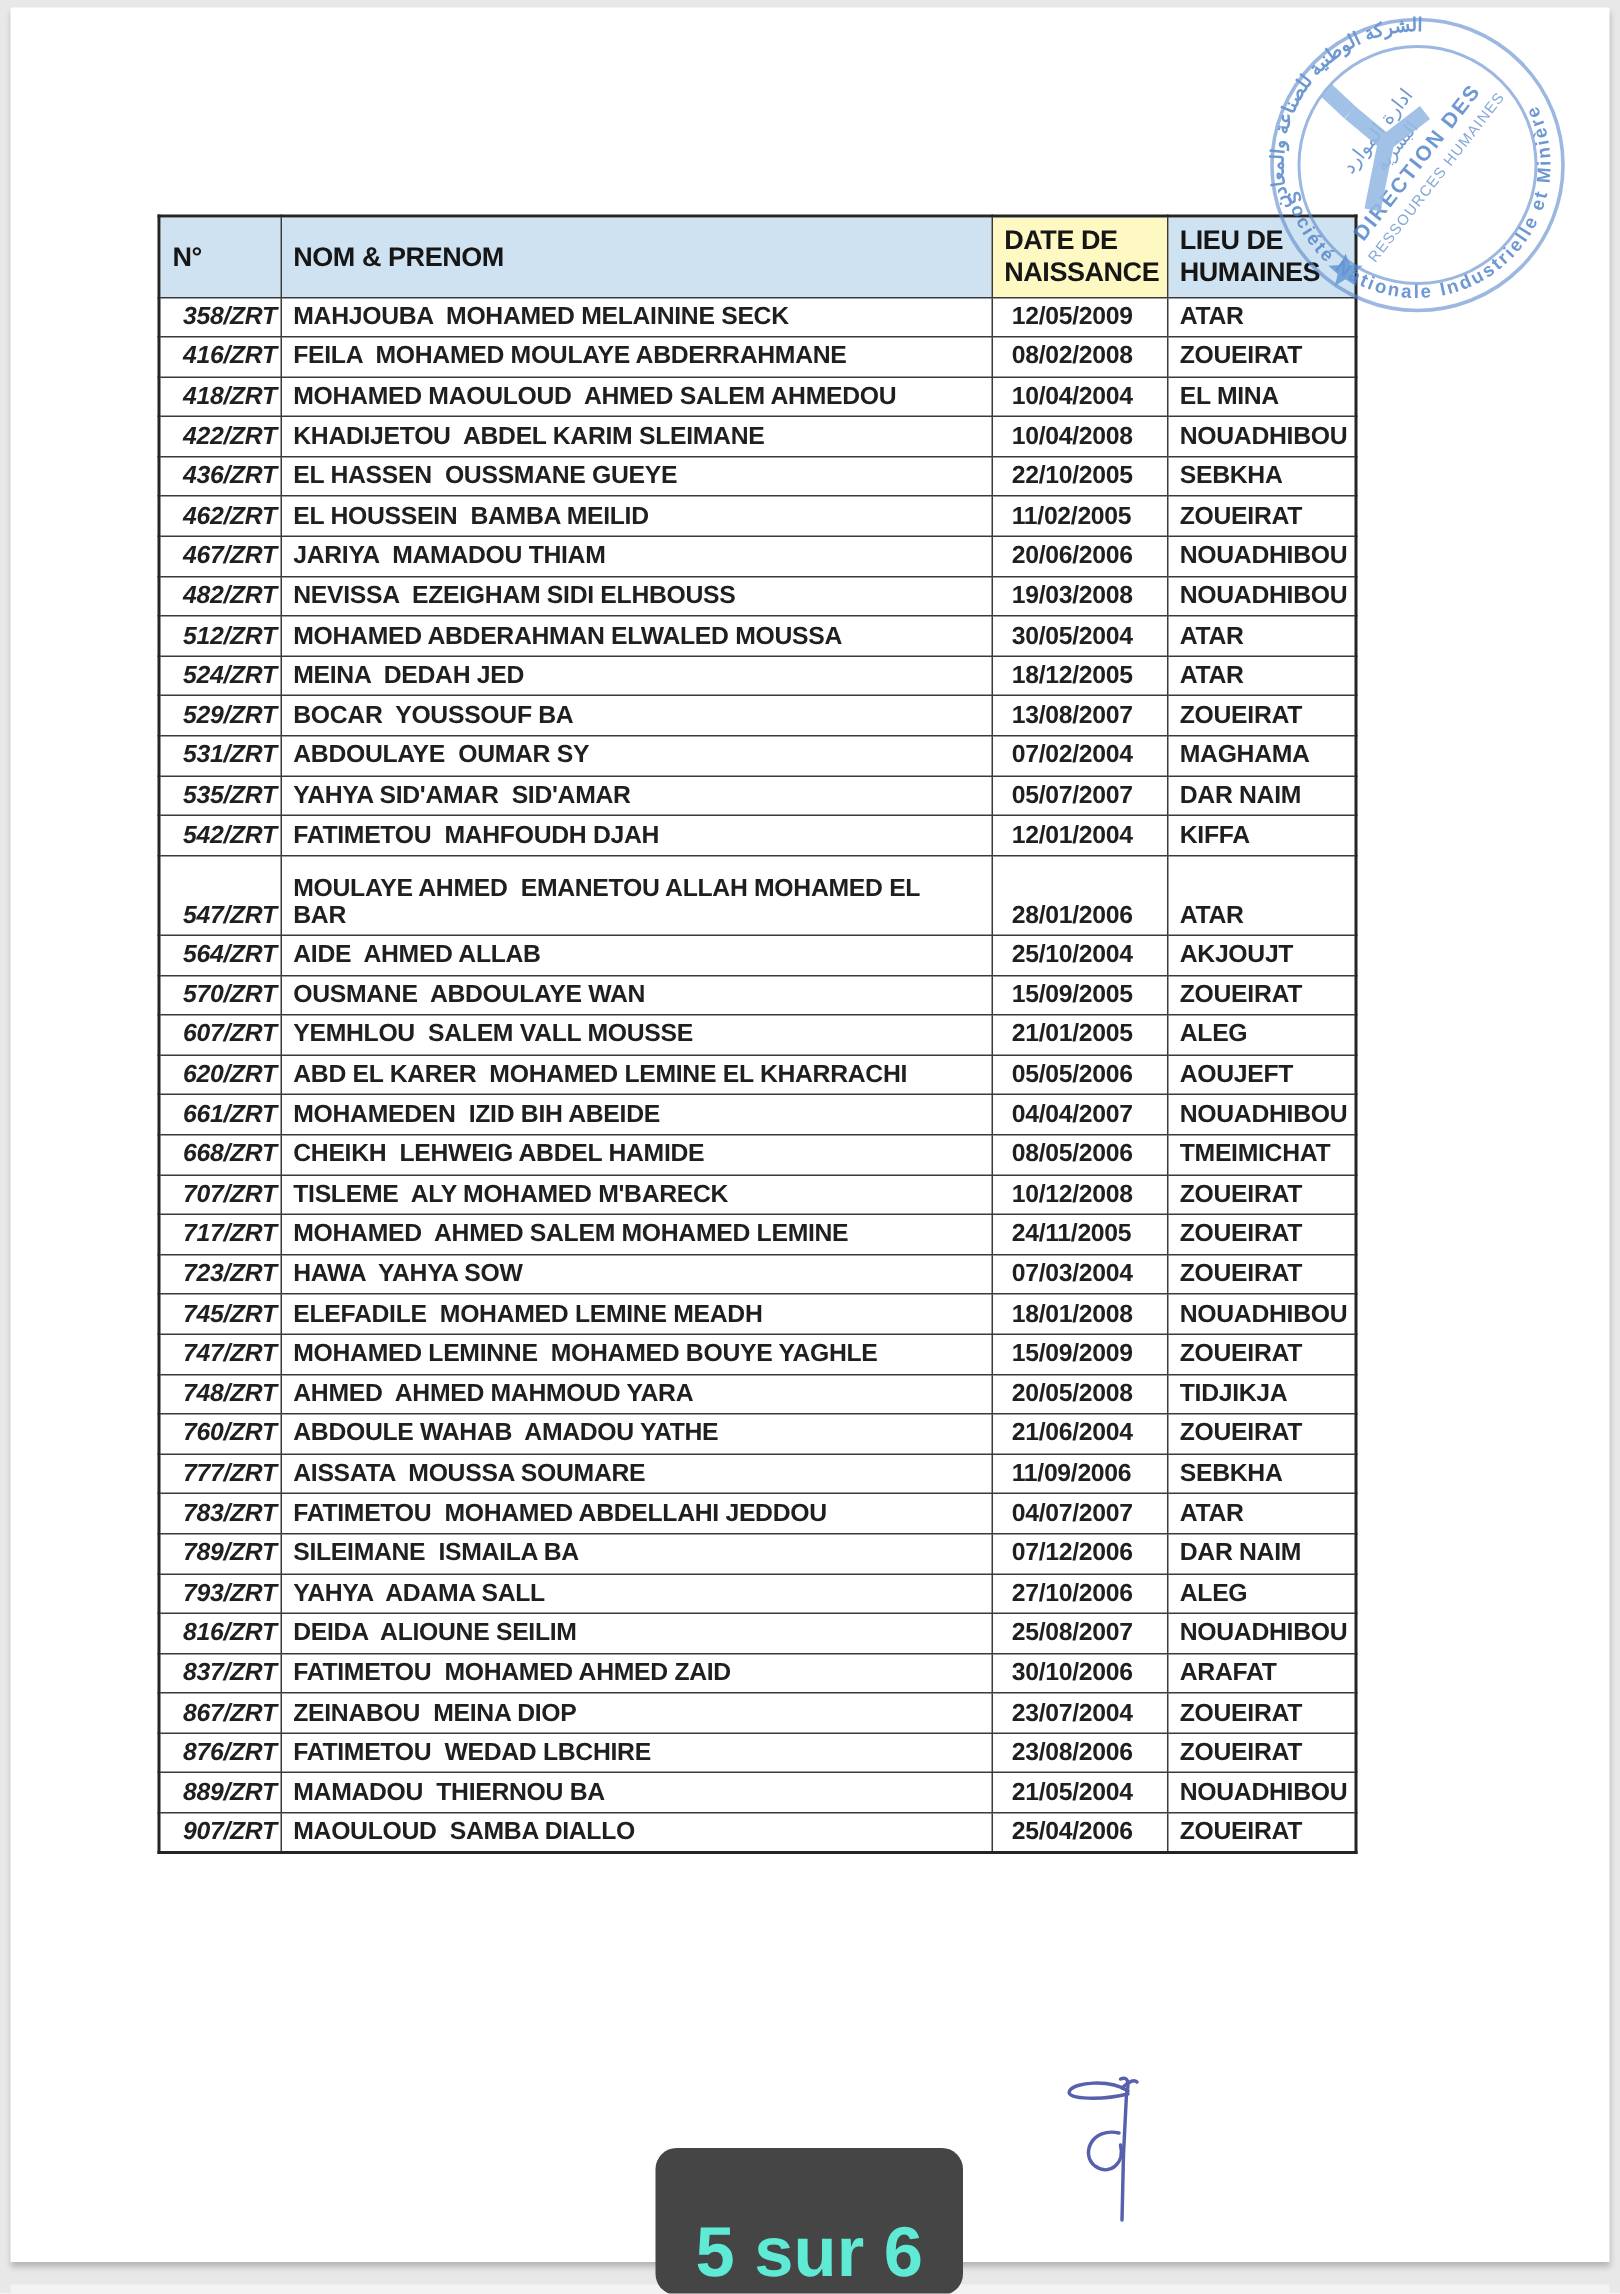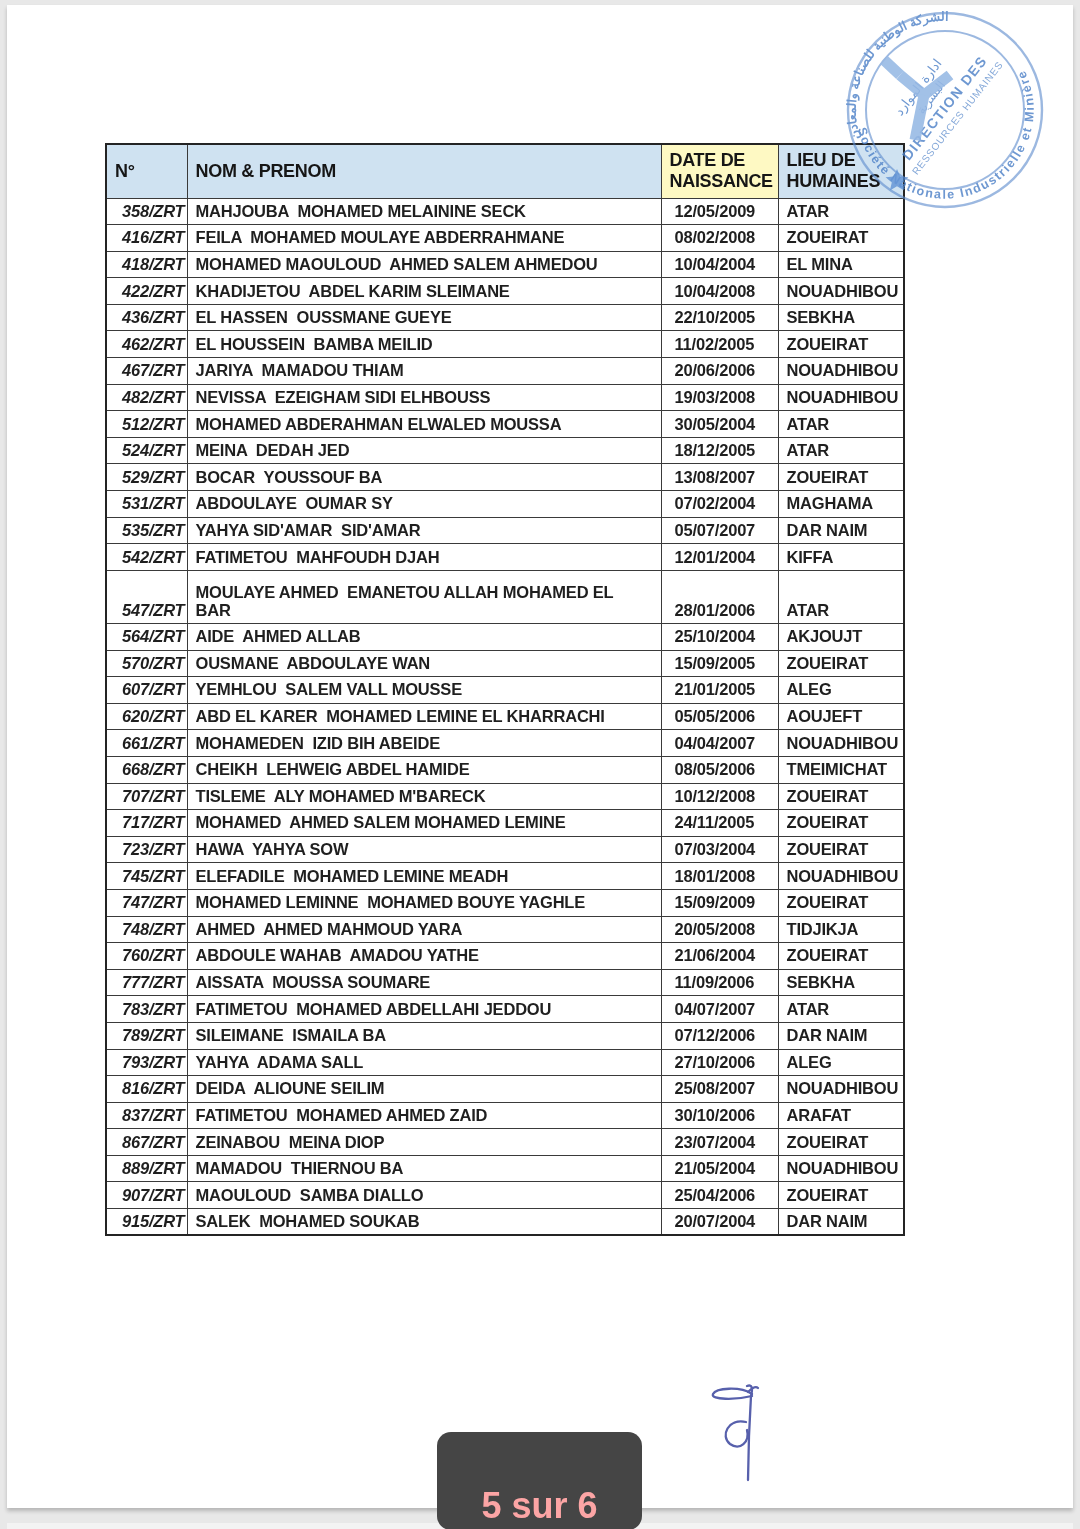--- a/index.html
+++ b/index.html
@@ -54,21 +54,21 @@
   .stamp-svg{position:absolute;left:820px;top:0;opacity:0.82;filter:blur(0.3px);}
   .sig-svg{position:absolute;left:700px;top:1378px;opacity:0.92;}
   
   .page-badge{
     position:absolute;left:437px;top:1432px;width:205px;height:98px;
     border-radius:14px;
     display:flex;align-items:flex-end;justify-content:center;
     padding-bottom:6px;box-sizing:border-box;
   }
   .page-badge span{
-    color:#fca5a5;font-size:36px;font-weight:bold;line-height:1;
+    color:#5eead4;font-size:47px;font-weight:bold;line-height:1;
     font-family:"Liberation Sans", sans-serif;
   }
 </style>
 </head>
 <body>
 
 <div class="page"></div>
 <div class="next-page"></div>
 
 <table class="roster">
@@ -292,36 +292,36 @@
         <td class="c-dob">30/10/2006</td>
         <td class="c-place">ARAFAT</td>
       </tr>
       <tr>
         <td class="c-num">867/ZRT</td>
         <td class="c-name">ZEINABOU  MEINA DIOP</td>
         <td class="c-dob">23/07/2004</td>
         <td class="c-place">ZOUEIRAT</td>
       </tr>
       <tr>
+        <td class="c-num">876/ZRT</td>
+        <td class="c-name">FATIMETOU  WEDAD LBCHIRE</td>
+        <td class="c-dob">23/08/2006</td>
+        <td class="c-place">ZOUEIRAT</td>
+      </tr>
+      <tr>
         <td class="c-num">889/ZRT</td>
         <td class="c-name">MAMADOU  THIERNOU BA</td>
         <td class="c-dob">21/05/2004</td>
         <td class="c-place">NOUADHIBOU</td>
       </tr>
       <tr>
         <td class="c-num">907/ZRT</td>
         <td class="c-name">MAOULOUD  SAMBA DIALLO</td>
         <td class="c-dob">25/04/2006</td>
         <td class="c-place">ZOUEIRAT</td>
-      </tr>
-      <tr>
-        <td class="c-num">915/ZRT</td>
-        <td class="c-name">SALEK  MOHAMED SOUKAB</td>
-        <td class="c-dob">20/07/2004</td>
-        <td class="c-place">DAR NAIM</td>
       </tr>
     </tbody>
 </table>
 
 <svg class="stamp-svg" width="255" height="225" viewBox="0 0 255 225">
   <g stroke="#5d8cce" fill="none">
     <circle cx="125" cy="110" r="97" stroke-width="2.4" opacity="0.75"></circle>
     <circle cx="125" cy="110" r="79" stroke-width="2" opacity="0.75"></circle>
   </g>
   <defs>

